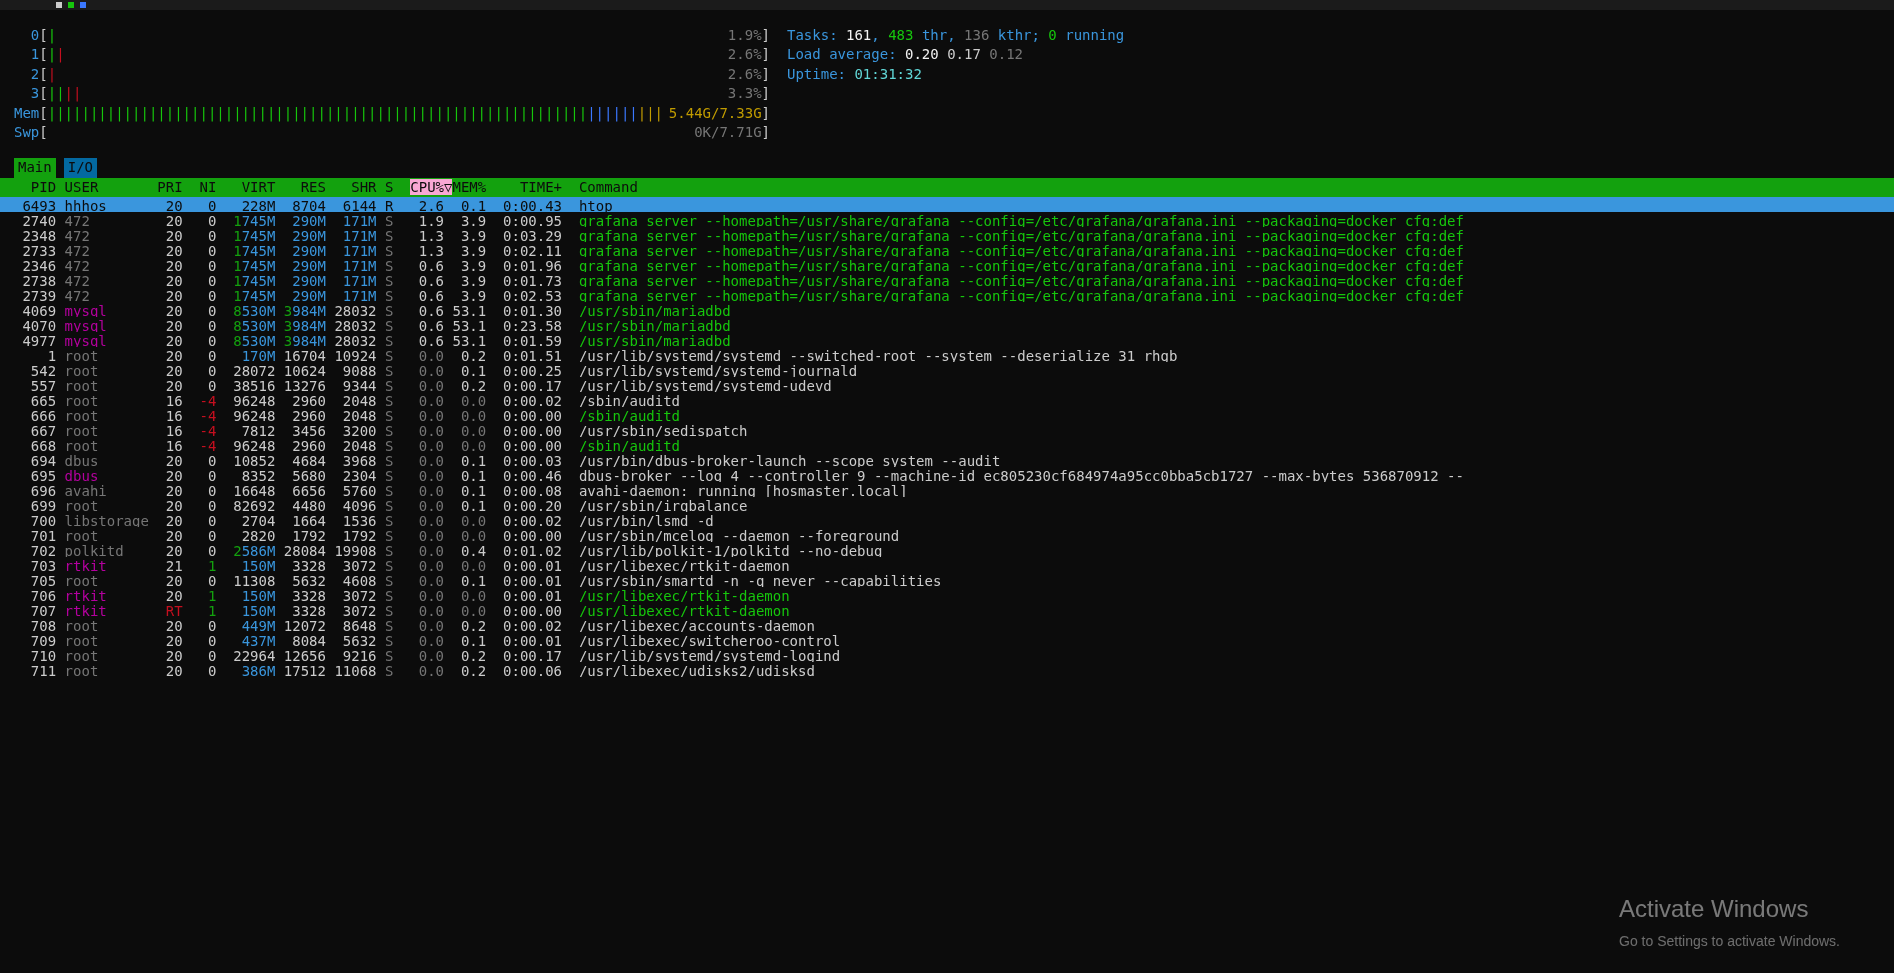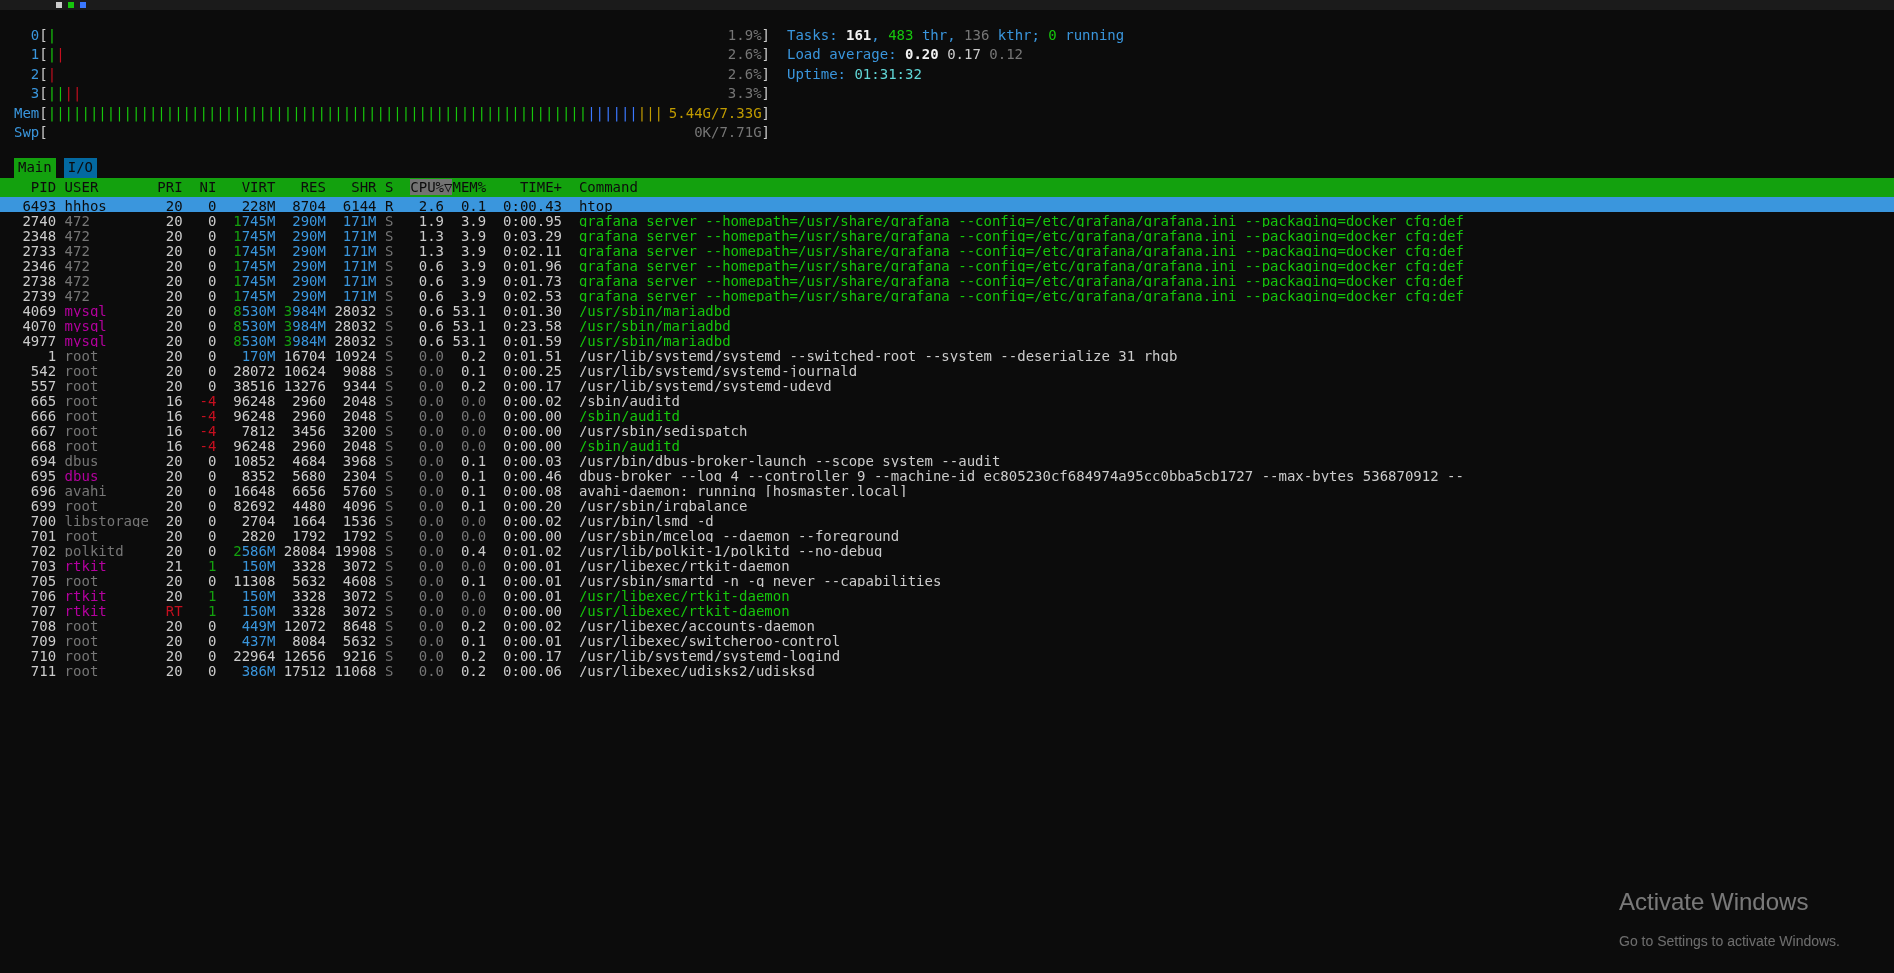--- a/index.html
+++ b/index.html
@@ -22,44 +22,44 @@
   .mbar{flex:1;display:flex;justify-content:space-between;overflow:hidden;min-width:0}
   .ticks{overflow:hidden;white-space:pre}
   .mval{flex-shrink:0}
 
   .tabs{margin:16px 0 0 14px;height:19.4px;line-height:19.4px;display:flex;gap:8px;white-space:pre}
   .tab{padding:0 4px;color:#0c0c0c}
   .tab.active{background:#13A10E}
   .tab.inactive{background:#0369a1}
 
   .hdr{height:19.4px;line-height:19.4px;background:#13A10E;color:#0d0d0d;padding-left:14px;white-space:pre}
-  .hdr .sort{background:#737373}
+  .hdr .sort{background:#f9a8d4}
   .row{height:15px;line-height:19.4px;padding-left:14px;white-space:pre;overflow:hidden}
   .row.sel{background:#3A96DD}
   .row.sel span{color:#0c0c0c !important}
 
   .c-fg{color:#cccccc}
   .c-dim{color:#767676}
   .c-cyan{color:#3A96DD}
   .c-bcyan{color:#61D6D6}
   .c-green{color:#13A10E}
   .c-bgreen{color:#16C60C}
   .c-red{color:#C50F1F}
   .c-magenta{color:#B4009E}
   .c-yellow{color:#C19C00}
   .c-blue{color:#3B78FF}
-  .c-white{color:#F2F2F2;font-weight:bold}
+  .c-white{color:#F2F2F2;font-weight:normal}
 
   .watermark{
     position:absolute;right:54px;bottom:24px;
     font-family:Liberation Sans, sans-serif;
     color:rgba(255,255,255,0.45);pointer-events:none
   }
   .wm1{font-size:24px}
-  .wm2{font-size:14px;margin-top:17px;color:rgba(255,255,255,0.40)}
+  .wm2{font-size:14px;margin-top:10px;color:rgba(255,255,255,0.40)}
 </style>
 </head>
 <body>
 
 <div class="strip">
   <span class="tbi i1"></span>
   <span class="tbi i2"></span>
   <span class="tbi i3"></span>
 </div>
 

